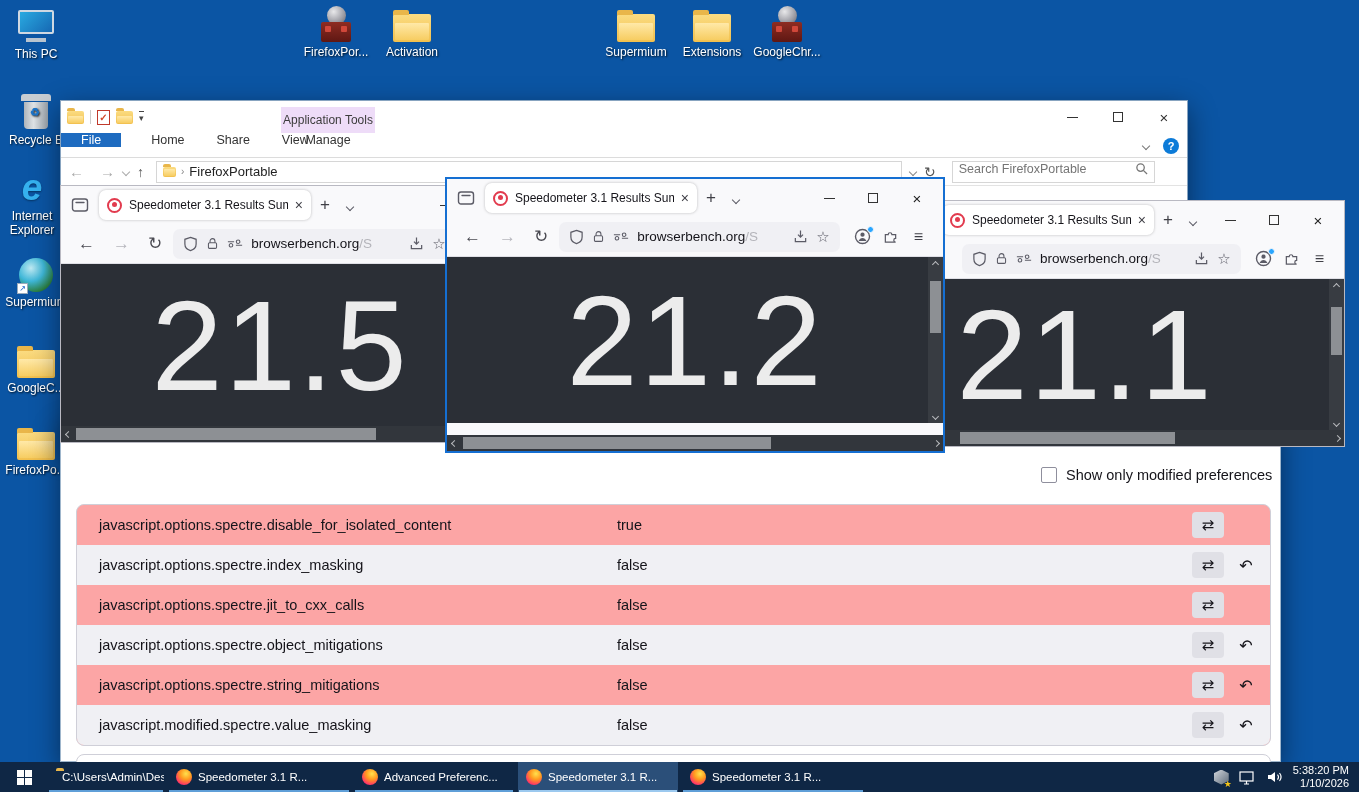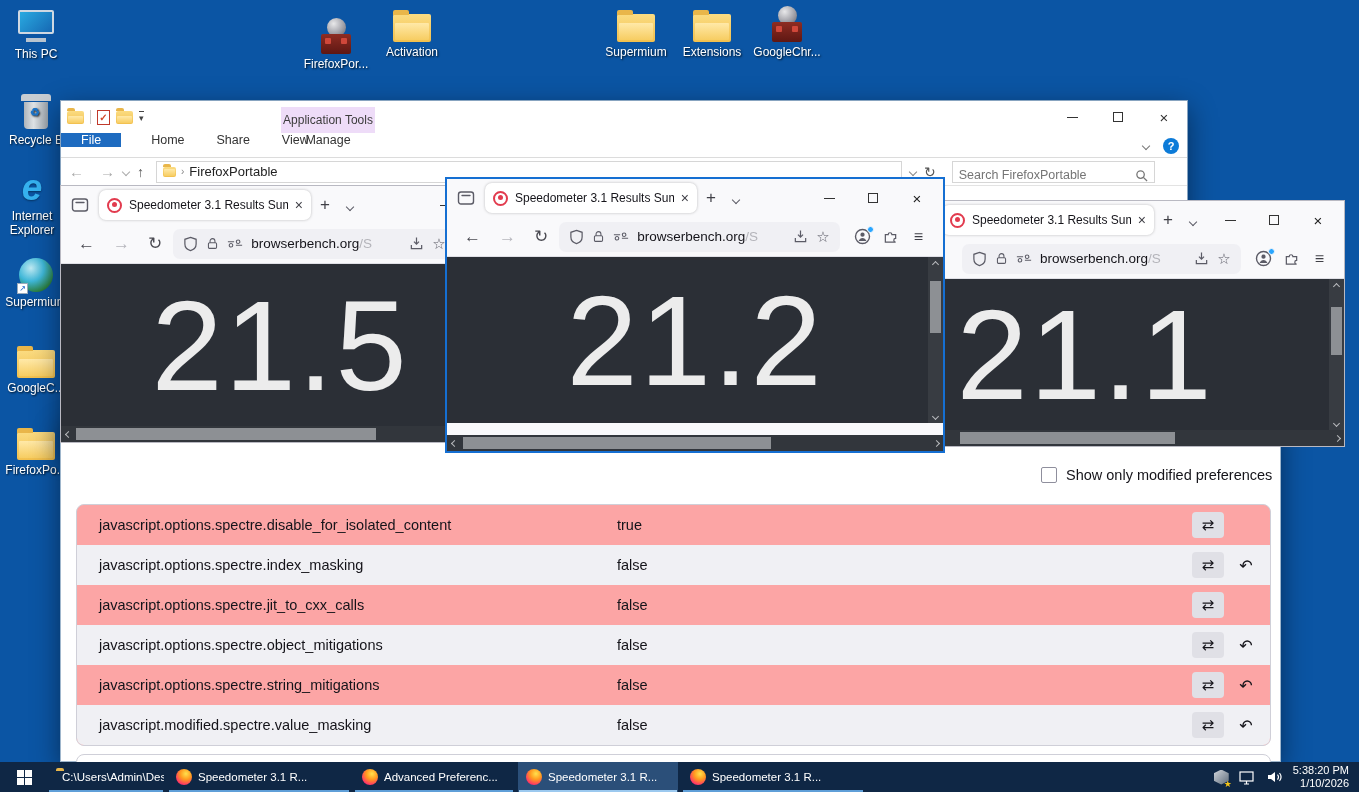--- a/index.html
+++ b/index.html
@@ -79,21 +79,21 @@
   .ex-addr { position:relative; height:28px; background:#fff; border-bottom:1px solid #e3e3e3;
             display:flex; align-items:center; font-size:13px; color:#333; }
   .nav-ar { color:#a9a9a9; font-size:15px; padding:0 8px; }
   .nav-up { color:#555; font-size:14px; padding:0 8px; }
   .addr-box { margin-left:4px; width:746px; height:22px; border:1px solid #d6d6d6; display:flex;
             align-items:center; gap:5px; padding:0 6px; }
   .addr-crumb { color:#222; }
   .crumb-sep { color:#888; font-size:10px; }
   .refresh { color:#555; margin:0 8px; font-size:14px; }
   .srch-box { margin-left:8px; width:203px; height:22px; border:1px solid #d6d6d6; display:flex;
-            align-items:flex-end; padding:0 6px; }
+            align-items:flex-start; padding:0 6px; }
   .srch-box input { border:none; outline:none; flex:1; font-size:12.5px; color:#777;
             font-family:"Liberation Sans",sans-serif; background:transparent; }
   .chv { display:inline-block; width:6px; height:6px; border-right:1.5px solid #777;
          border-bottom:1.5px solid #777; }
   .chv.down { transform:rotate(45deg); }
   .chv.up { transform:rotate(-135deg); }
   .chv.left { transform:rotate(135deg); }
   .chv.right { transform:rotate(-45deg); }
 
   
@@ -187,21 +187,21 @@
   .cube-ic { position:relative; width:15px; height:15px; }
   .cube-ic .c { position:absolute; inset:0; background:linear-gradient(135deg,#cfd4da,#5d6b7a);
           clip-path:polygon(50% 0,100% 25%,100% 75%,50% 100%,0 75%,0 25%); }
   .cube-ic .st { position:absolute; right:-3px; bottom:-4px; color:#f5c518; font-size:9px; }
 </style>
 </head>
 <body>
 
 <div class="desktop">
 
-  <div class="dicon" style="left:297px; top:16px;">
+  <div class="dicon" style="left:297px; top:4px;">
     <div class="ig">
         <span class="pbox">
           <span class="sphere"></span>
           <span class="box"></span>
         </span>
       </div>
     <div>FirefoxPor...</div>
   </div>
   <div class="dicon" style="left:373px; top:4px;">
     <div class="ig">

